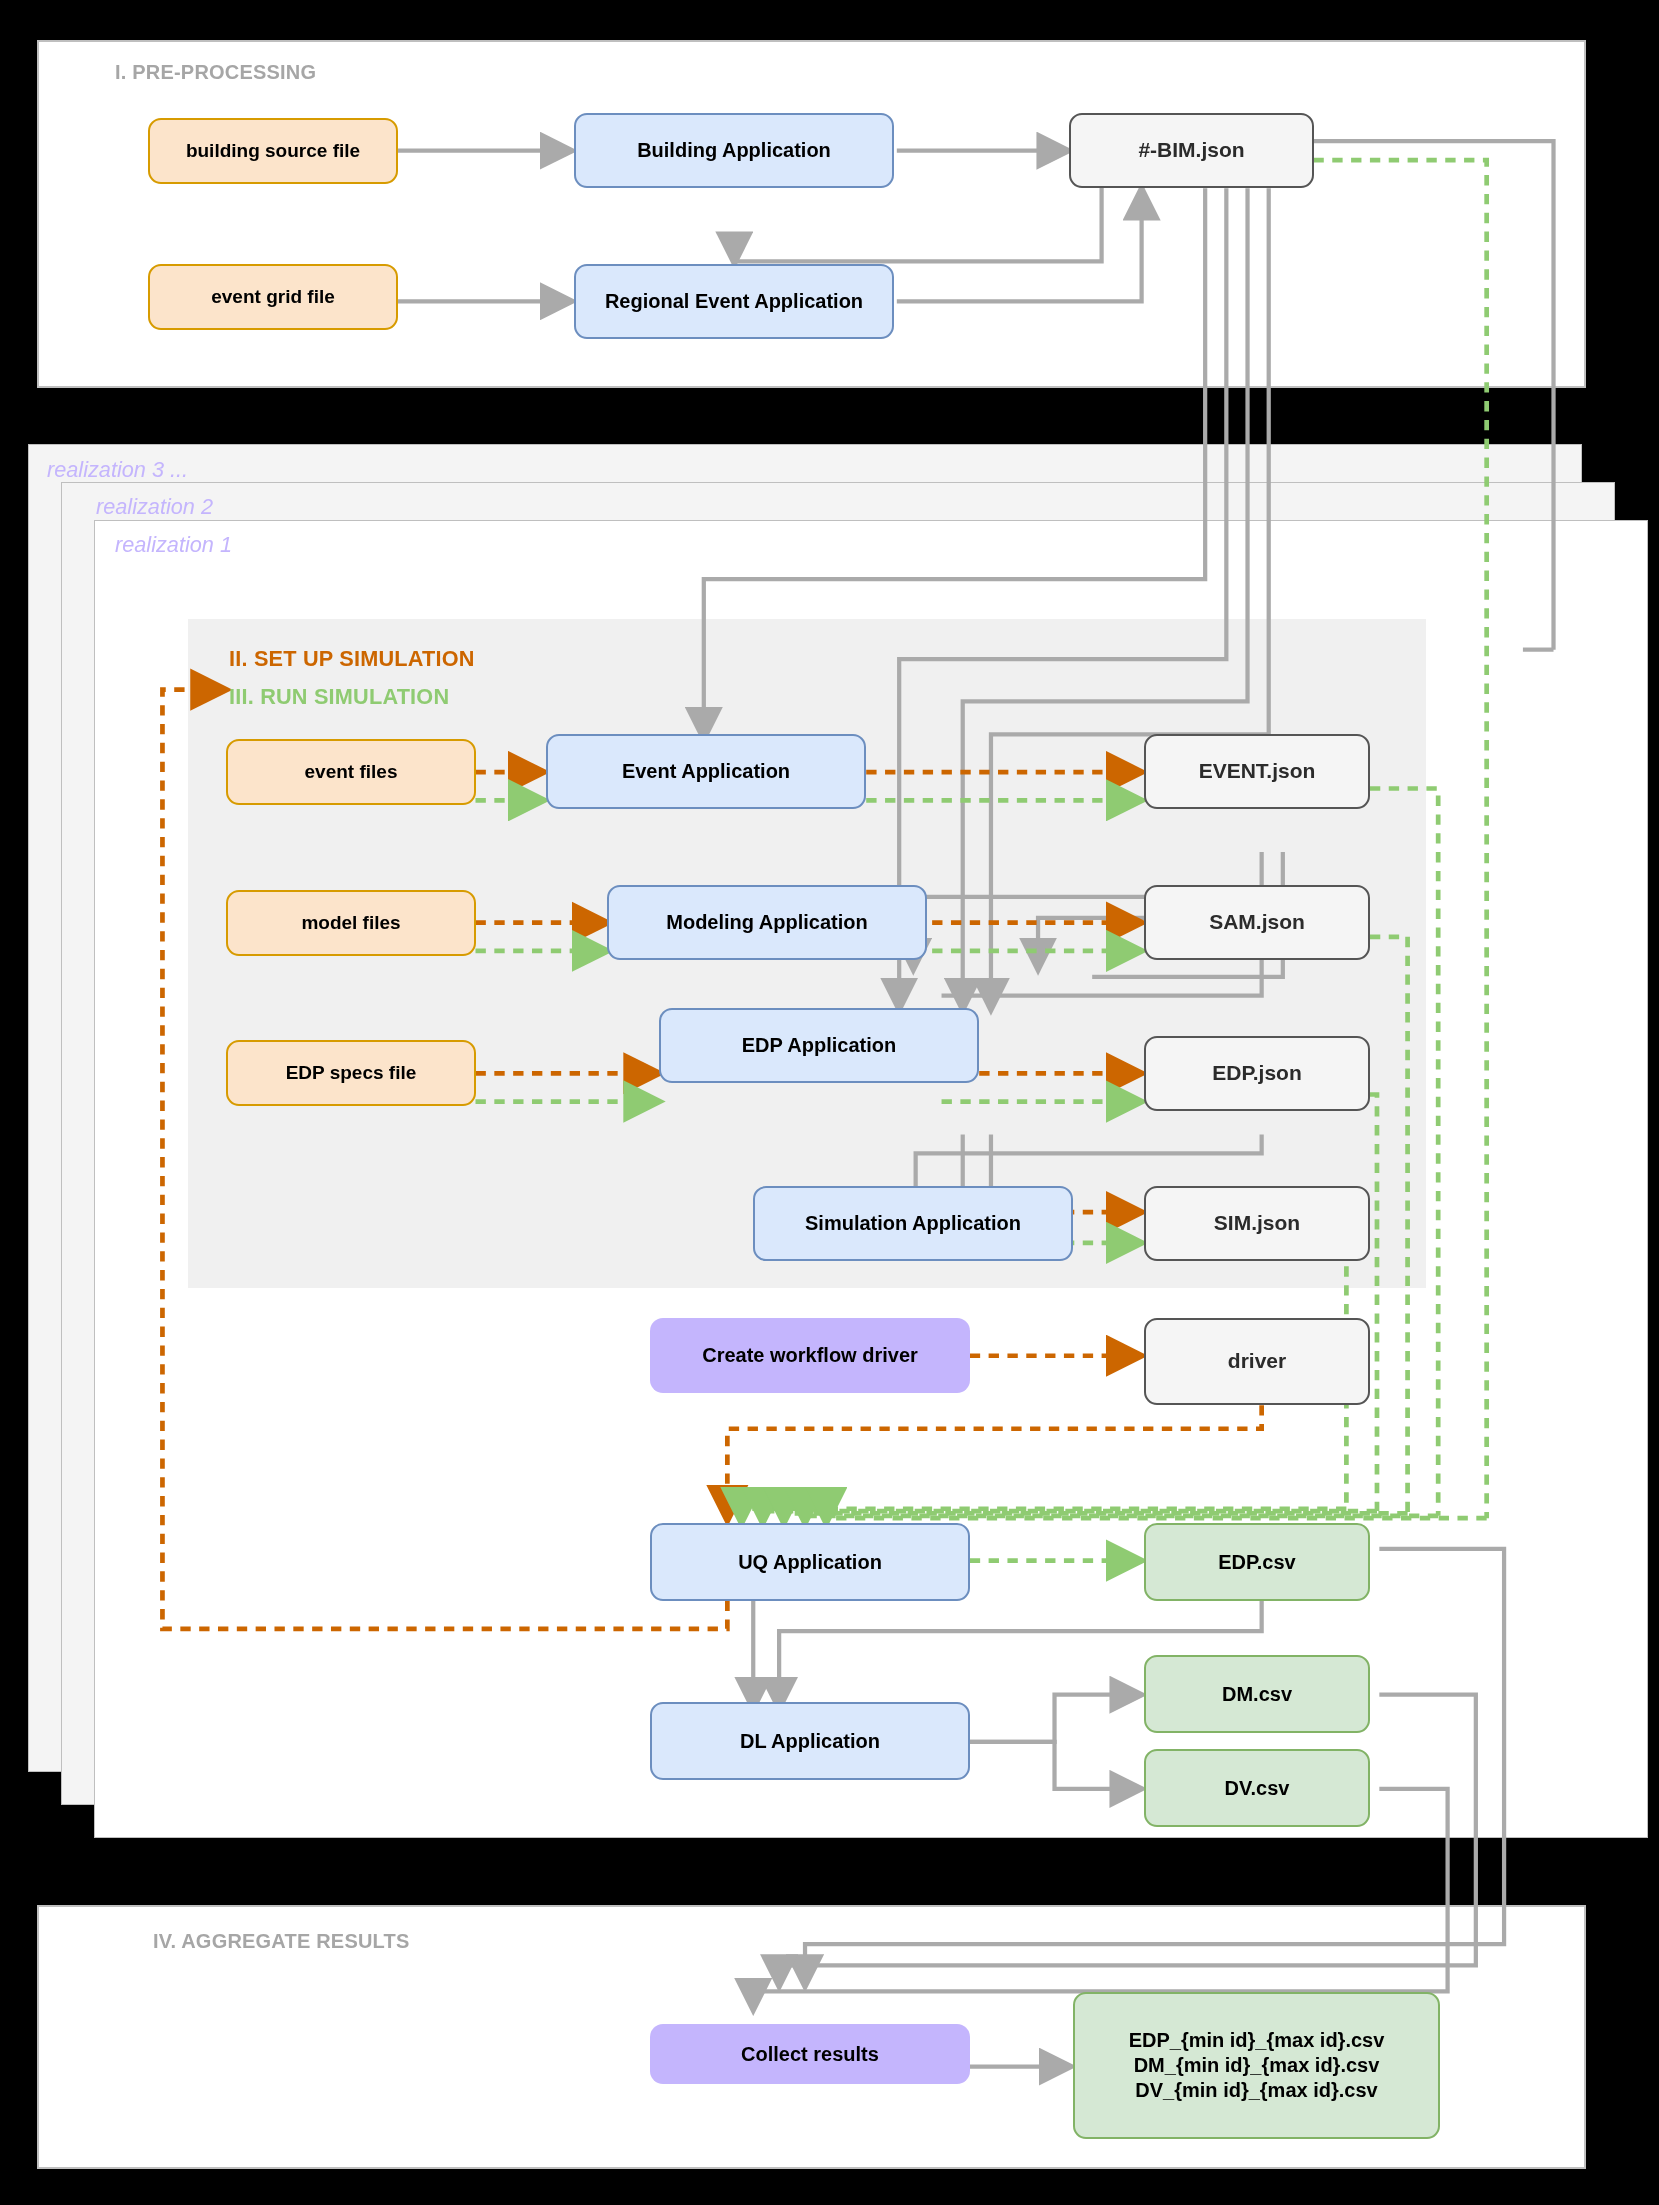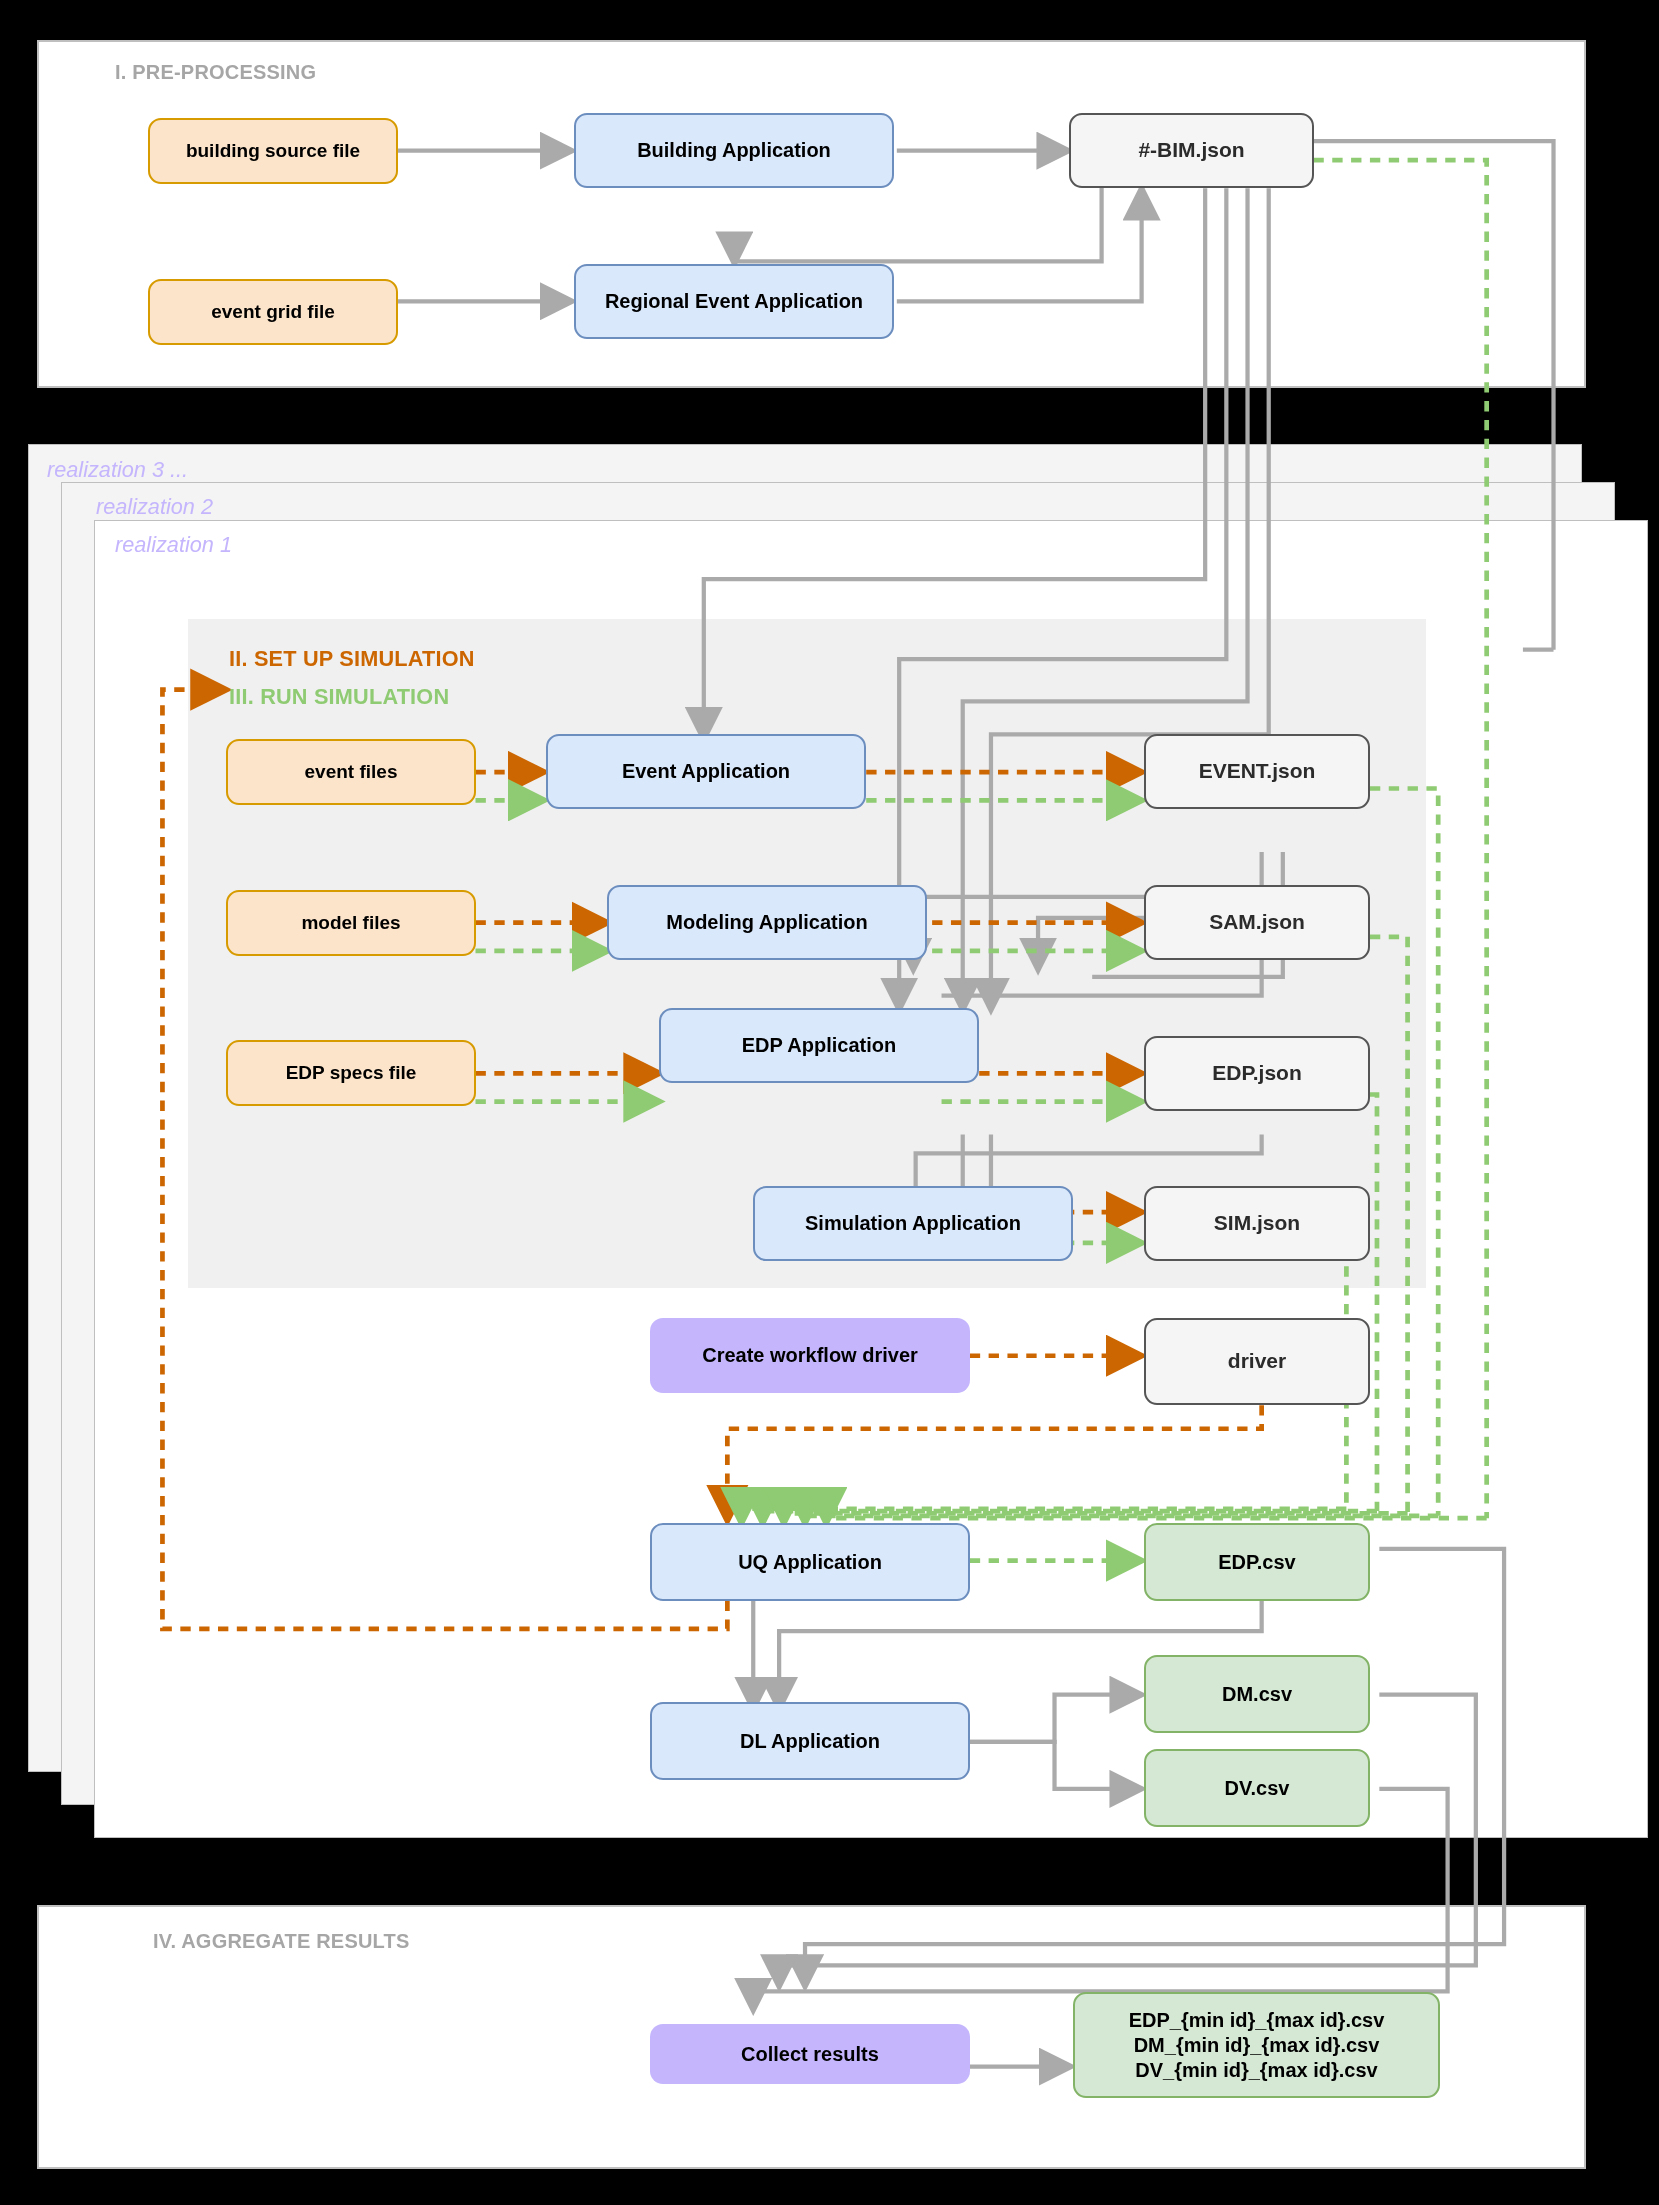--- a/index.html
+++ b/index.html
@@ -146,21 +146,21 @@
   <div class="reallabel" style="left:47px;top:457px;">realization 3 ...</div>
   <div class="reallabel" style="left:96px;top:494px;">realization 2</div>
   <div class="reallabel" style="left:115px;top:532px;">realization 1</div>
 
   <div class="node n-file" style="left:148px;top:118px;width:250px;height:66px;">building source file</div>
 
   <div class="node n-app" style="left:574px;top:113px;width:320px;height:75px;">Building Application</div>
 
   <div class="node n-json" style="left:1069px;top:113px;width:245px;height:75px;">#-BIM.json</div>
 
-  <div class="node n-file" style="left:148px;top:279px;width:250px;height:66px;">event grid file</div>
+  <div class="node n-file" style="left:148px;top:264px;width:250px;height:66px;">event grid file</div>
 
   <div class="node n-app" style="left:574px;top:264px;width:320px;height:75px;">Regional Event Application</div>
 
   <div class="node n-file" style="left:226px;top:739px;width:250px;height:66px;">event files</div>
 
   <div class="node n-app" style="left:546px;top:734px;width:320px;height:75px;">Event Application</div>
 
   <div class="node n-json" style="left:1144px;top:734px;width:226px;height:75px;">EVENT.json</div>
 
   <div class="node n-file" style="left:226px;top:890px;width:250px;height:66px;">model files</div>
@@ -188,20 +188,20 @@
   <div class="node n-csv" style="left:1144px;top:1523px;width:226px;height:78px;">EDP.csv</div>
 
   <div class="node n-app" style="left:650px;top:1702px;width:320px;height:78px;">DL Application</div>
 
   <div class="node n-csv" style="left:1144px;top:1655px;width:226px;height:78px;">DM.csv</div>
 
   <div class="node n-csv" style="left:1144px;top:1749px;width:226px;height:78px;">DV.csv</div>
 
   <div class="node n-app-plain" style="left:650px;top:2024px;width:320px;height:60px;">Collect results</div>
 
-  <div class="node n-csv multiline" style="left:1073px;top:1992px;width:367px;height:106px;">
+  <div class="node n-csv multiline" style="left:1073px;top:1992px;width:367px;height:147px;">
     <span>EDP_{min id}_{max id}.csv</span>
     <span>DM_{min id}_{max id}.csv</span>
     <span>DV_{min id}_{max id}.csv</span>
   </div>
 
 </div>
 
 
 </body></html>

